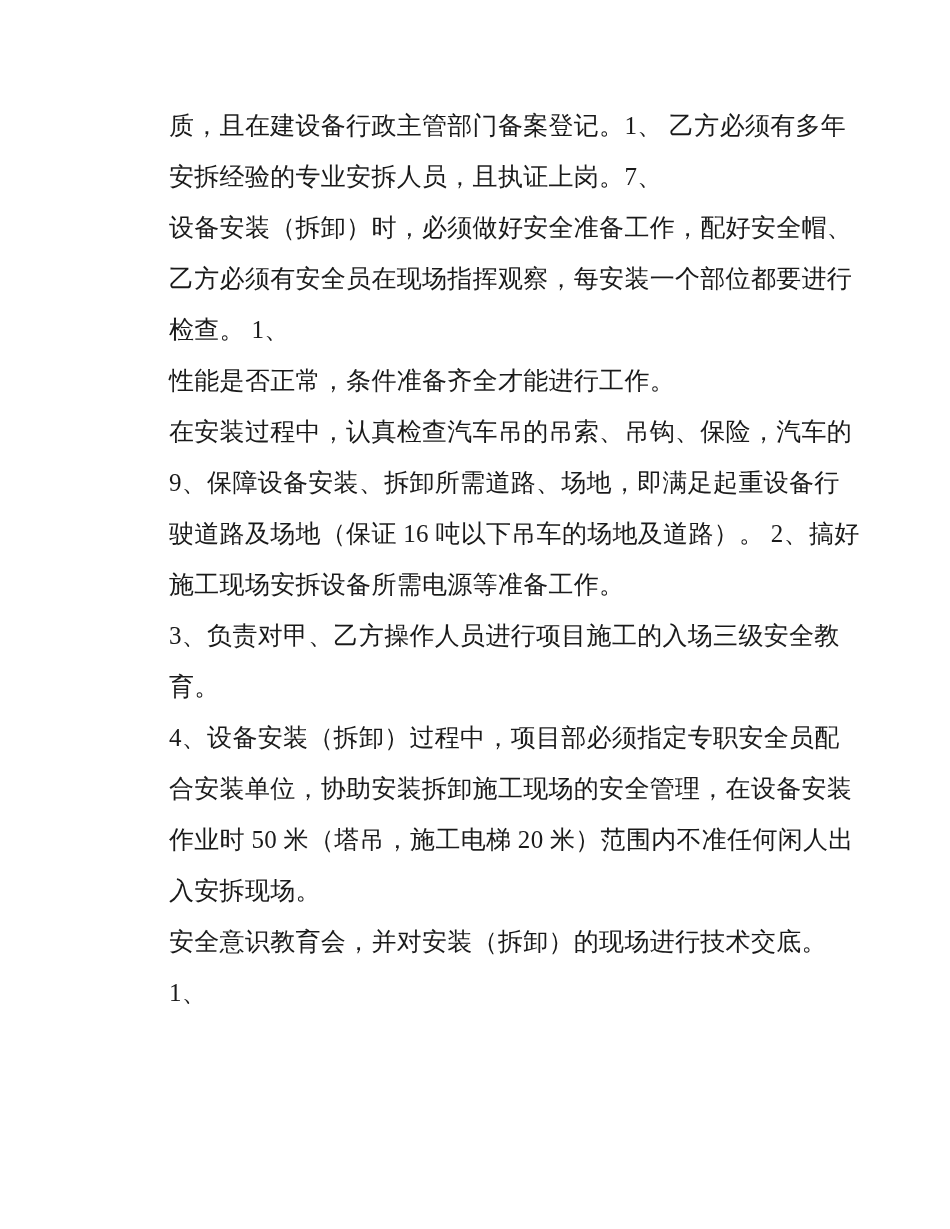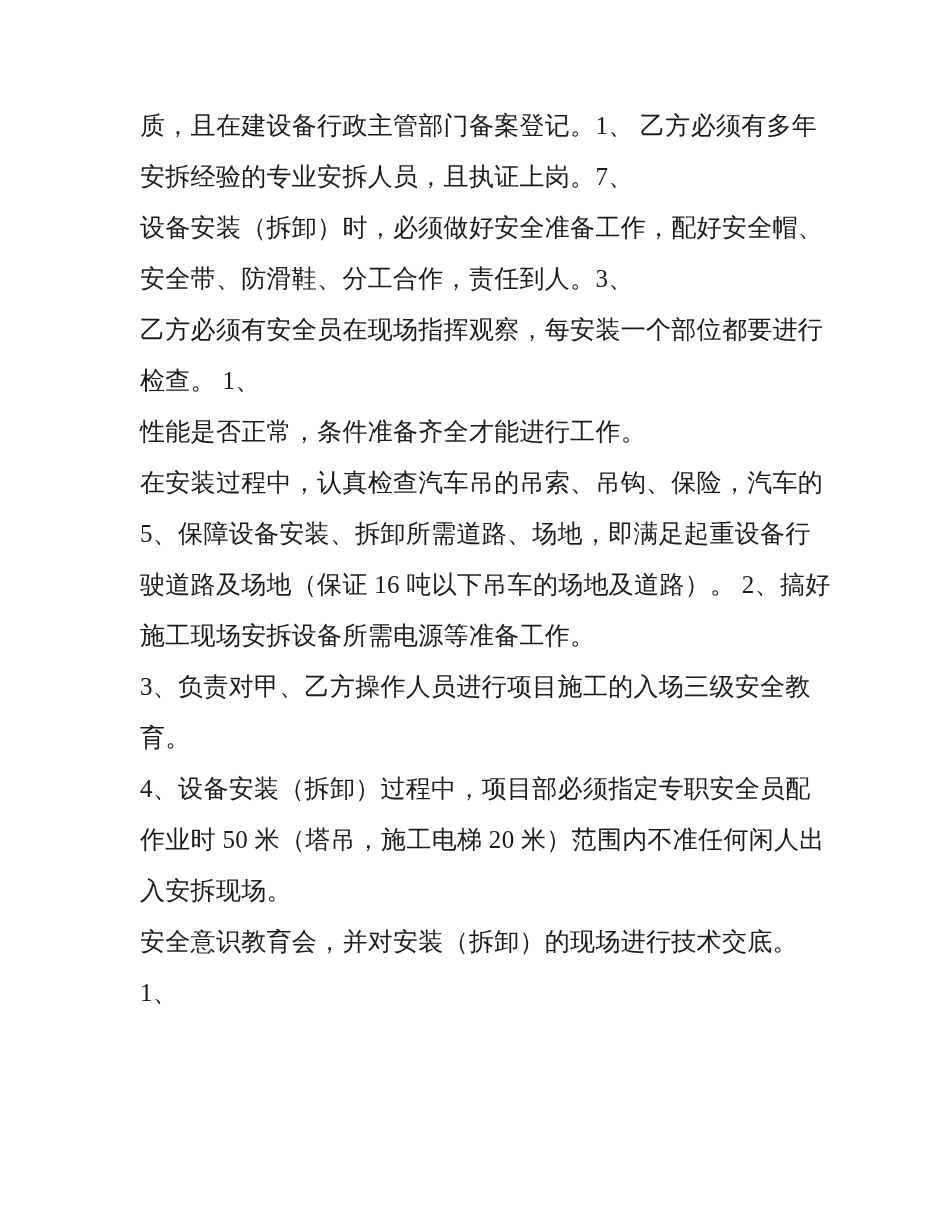--- a/index.html
+++ b/index.html
@@ -21,39 +21,40 @@
     top: 100px;
     width: 700px;
   }
   .line {
     font-size: 25px;
     line-height: 51px;
     height: 51px;
     color: #1a1a1a;
     white-space: pre;
     letter-spacing: 0.3px;
+    margin-left: 29px;
   }
 </style>
 </head>
 <body>
 
 <div class="page">
   <div class="textblock">
       <div class="line">质，且在建设备行政主管部门备案登记。1、 乙方必须有多年</div>
       <div class="line">安拆经验的专业安拆人员，且执证上岗。7、</div>
       <div class="line">设备安装（拆卸）时，必须做好安全准备工作，配好安全帽、</div>
-      <div class="line">安全带、防滑鞋、分工合作，责任到人。3、</div>
       <div class="line">乙方必须有安全员在现场指挥观察，每安装一个部位都要进行</div>
       <div class="line">检查。 1、</div>
       <div class="line">性能是否正常，条件准备齐全才能进行工作。</div>
       <div class="line">在安装过程中，认真检查汽车吊的吊索、吊钩、保险，汽车的</div>
-      <div class="line">5、保障设备安装、拆卸所需道路、场地，即满足起重设备行</div>
+      <div class="line">9、保障设备安装、拆卸所需道路、场地，即满足起重设备行</div>
       <div class="line">驶道路及场地（保证 16 吨以下吊车的场地及道路）。 2、搞好</div>
       <div class="line">施工现场安拆设备所需电源等准备工作。</div>
       <div class="line">3、负责对甲、乙方操作人员进行项目施工的入场三级安全教</div>
       <div class="line">育。</div>
       <div class="line">4、设备安装（拆卸）过程中，项目部必须指定专职安全员配</div>
+      <div class="line">合安装单位，协助安装拆卸施工现场的安全管理，在设备安装</div>
       <div class="line">作业时 50 米（塔吊，施工电梯 20 米）范围内不准任何闲人出</div>
       <div class="line">入安拆现场。</div>
       <div class="line">安全意识教育会，并对安装（拆卸）的现场进行技术交底。</div>
       <div class="line">1、</div>
     </div>
 </div>
 
 </body></html>

